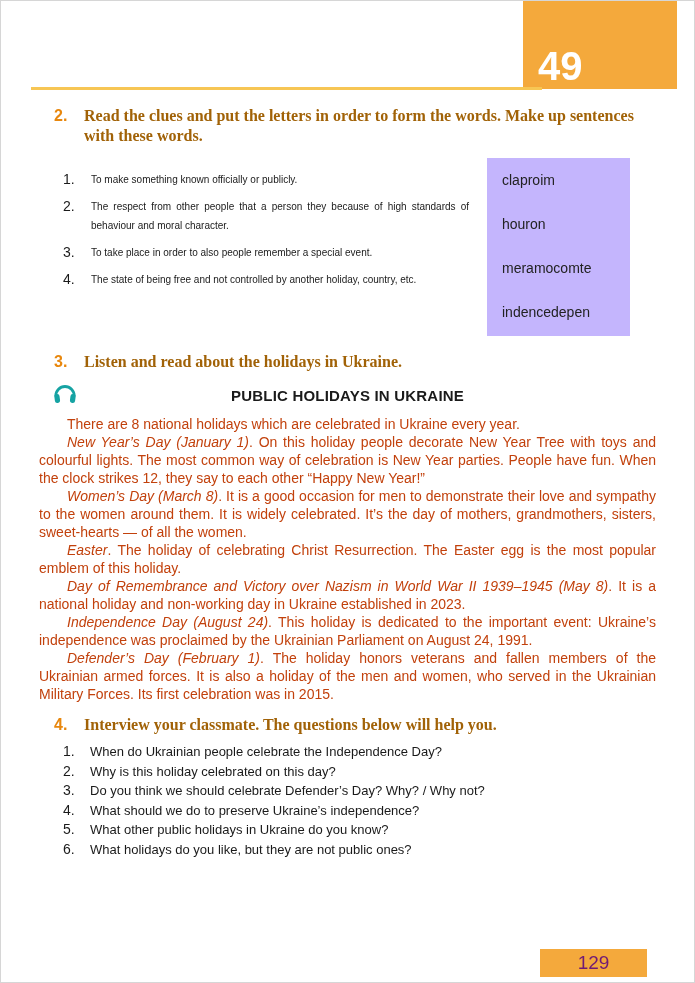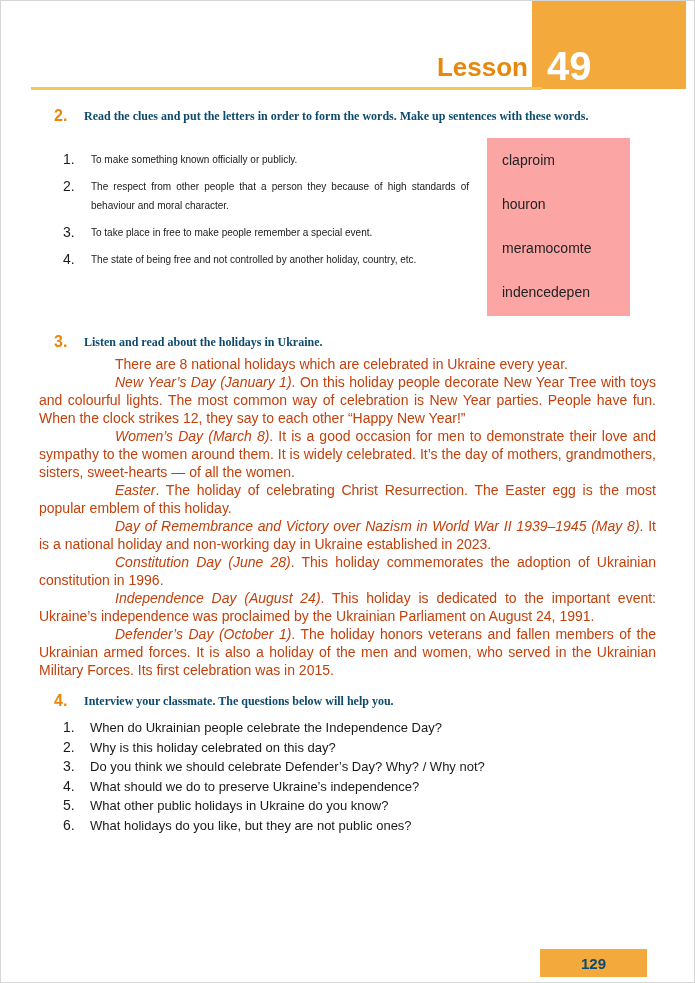--- a/index.html
+++ b/index.html
@@ -6,21 +6,21 @@
   html,body { background:#f2f2f2; }
   body { font-family:"Liberation Sans", sans-serif; }
   .page {
     position:relative; width:695px; height:983px; margin:0 auto;
     background:#ffffff; border:1px solid #d6d6d6; overflow:hidden;
     color:#1a1a1a;
   }
 
   
   .lesson-badge {
-    position:absolute; top:0; right:8px; width:154px; height:88px;
+    position:absolute; top:0; right:17px; width:154px; height:88px;
     background:#F4A93C; display:flex; align-items:flex-end;
     padding:0 0 2px 15px;
   }
   .lesson-num { font-size:40px; font-weight:bold; color:#ffffff; line-height:1.05; }
   .lesson-label {
     position:absolute; top:50px; right:166px;
     font-size:26px; font-weight:bold; color:#E8870D; line-height:1.3;
   }
   .header-rule {
     position:absolute; top:86px; left:30px; width:511px; height:3px;
@@ -30,68 +30,67 @@
   
   .content { position:absolute; top:105px; left:38px; right:38px; }
 
   .ex-head { display:flex; padding-left:15px; }
   .ex-num {
     flex:0 0 30px; font-weight:bold; color:#E8870D;
     font-size:16px; line-height:20px;
   }
   .ex-instr {
     flex:1; font-family:"Liberation Serif", serif; font-weight:bold;
-    font-size:12px; line-height:20px; color:#0c4a6e;
+    font-size:16px; line-height:20px; color:#a16207;
   }
 
   
   .clues-row { display:flex; margin-top:12px; }
   .clues { flex:1; padding:12px 18px 0 24px; }
   .clue { display:flex; margin-bottom:8px; }
   .li-num { flex:0 0 28px; font-size:14px; line-height:19px; }
   .li-text { flex:1; font-size:10px; line-height:19px; text-align:justify; }
   .wordbox {
     flex:0 0 143px; margin-right:26px; height:178px;
-    background:#fca5a5; padding:14px 8px 16px 15px;
+    background:#c4b5fd; padding:14px 8px 16px 15px;
     display:flex; flex-direction:column; justify-content:space-between;
   }
   .word { font-size:14px; color:#222; }
 
   
   .sec3 { margin-top:16px; }
   .reading-head { position:relative; margin-top:6px; height:34px; }
   .headphones { position:absolute; left:13px; top:2px; width:26px; height:26px; }
   .reading-title { text-align:center; font-weight:bold; font-size:15px; padding-top:9px; letter-spacing:0.2px; }
   .reading { margin-top:3px; }
   .para {
     font-size:14px; line-height:18px; text-align:justify; text-indent:28px;
     color:#c2410c;
   }
-  .lead { font-style:italic;margin-left:48px; }
+  .lead { font-style:italic; }
 
   
   .sec4 { margin-top:12px; }
   .questions { padding-left:24px; margin-top:7px; }
   .question { display:flex; }
   .q-num { flex:0 0 27px; font-size:14px; line-height:19.5px; }
   .q-text { flex:1; font-size:13px; line-height:19.5px; }
 
   
   .page-num-badge {
     position:absolute; right:47px; bottom:5px; width:107px; height:28px;
     background:#F4A93C; display:flex; align-items:center; justify-content:center;
   }
-  .page-num { font-weight:bold; font-size:15px; color:#0c4a6e; }
+  .page-num { font-weight:normal; font-size:19px; color:#701a75; }
 </style>
 </head>
 <body>
 
 <div class="page">
 
-  <div class="lesson-label">Lesson</div>
   <div class="lesson-badge">
     <span class="lesson-num">49</span>
   </div>
   <div class="header-rule"></div>
 
   <div class="content">
 
     <section>
       <div class="ex-head">
         <span class="ex-num">2.</span>
@@ -102,50 +101,59 @@
           <div class="clue">
             <span class="li-num">1.</span>
             <span class="li-text">To make something known officially or publicly.</span>
           </div>
           <div class="clue">
             <span class="li-num">2.</span>
             <span class="li-text">The respect from other people that a person they because of high standards of behaviour and moral character.</span>
           </div>
           <div class="clue">
             <span class="li-num">3.</span>
-            <span class="li-text">To take place in free to make people remember a special event.</span>
+            <span class="li-text">To take place in order to also people remember a special event.</span>
           </div>
           <div class="clue">
             <span class="li-num">4.</span>
             <span class="li-text">The state of being free and not controlled by another holiday, country, etc.</span>
           </div>
         </div>
         <div class="wordbox">
           <div class="word">claproim</div>
           <div class="word">houron</div>
           <div class="word">meramocomte</div>
           <div class="word">indencedepen</div>
         </div>
       </div>
     </section>
 
     <section class="sec3">
       <div class="ex-head">
         <span class="ex-num">3.</span>
         <span class="ex-instr">Listen and read about the holidays in Ukraine.</span>
       </div>
+      <div class="reading-head">
+        <span class="headphones">
+          <svg viewBox="0 0 24 24" width="26" height="26" aria-hidden="true">
+            <path d="M3.5 14.5a8.5 8.5 0 0 1 17 0" fill="none" stroke="#16A3A3" stroke-width="2.6" stroke-linecap="round"></path>
+            <rect x="2.4" y="13" width="4.8" height="8.2" rx="2.2" fill="#16A3A3" transform="rotate(-8 4.8 17)"></rect>
+            <rect x="16.8" y="13" width="4.8" height="8.2" rx="2.2" fill="#16A3A3" transform="rotate(8 19.2 17)"></rect>
+          </svg>
+        </span>
+        <div class="reading-title">PUBLIC HOLIDAYS IN UKRAINE</div>
+      </div>
       <div class="reading">
         <p class="para"><span class="lead"></span><span>There are 8 national holidays which are celebrated in Ukraine every year.</span></p>
         <p class="para"><span class="lead">New Year’s Day (January 1)</span><span>. On this holiday people decorate New Year Tree with toys and colourful lights. The most common way of celebration is New Year parties. People have fun. When the clock strikes 12, they say to each other “Happy New Year!”</span></p>
         <p class="para"><span class="lead">Women’s Day (March 8)</span><span>. It is a good occasion for men to demonstrate their love and sympathy to the women around them. It is widely celebrated. It’s the day of mothers, grandmothers, sisters, sweet-hearts — of all the women.</span></p>
         <p class="para"><span class="lead">Easter</span><span>. The holiday of celebrating Christ Resurrection. The Easter egg is the most popular emblem of this holiday.</span></p>
         <p class="para"><span class="lead">Day of Remembrance and Victory over Nazism in World War II 1939–1945 (May 8)</span><span>. It is a national holiday and non-working day in Ukraine established in 2023.</span></p>
-        <p class="para"><span class="lead">Constitution Day (June 28)</span><span>. This holiday commemorates the adoption of Ukrainian constitution in 1996.</span></p>
         <p class="para"><span class="lead">Independence Day (August 24)</span><span>. This holiday is dedicated to the important event: Ukraine’s independence was proclaimed by the Ukrainian Parliament on August 24, 1991.</span></p>
-        <p class="para"><span class="lead">Defender’s Day (October 1)</span><span>. The holiday honors veterans and fallen members of the Ukrainian armed forces. It is also a holiday of the men and women, who served in the Ukrainian Military Forces. Its first celebration was in 2015.</span></p>
+        <p class="para"><span class="lead">Defender’s Day (February 1)</span><span>. The holiday honors veterans and fallen members of the Ukrainian armed forces. It is also a holiday of the men and women, who served in the Ukrainian Military Forces. Its first celebration was in 2015.</span></p>
       </div>
     </section>
 
     <section class="sec4">
       <div class="ex-head">
         <span class="ex-num">4.</span>
         <span class="ex-instr">Interview your classmate. The questions below will help you.</span>
       </div>
       <div class="questions">
         <div class="question">

